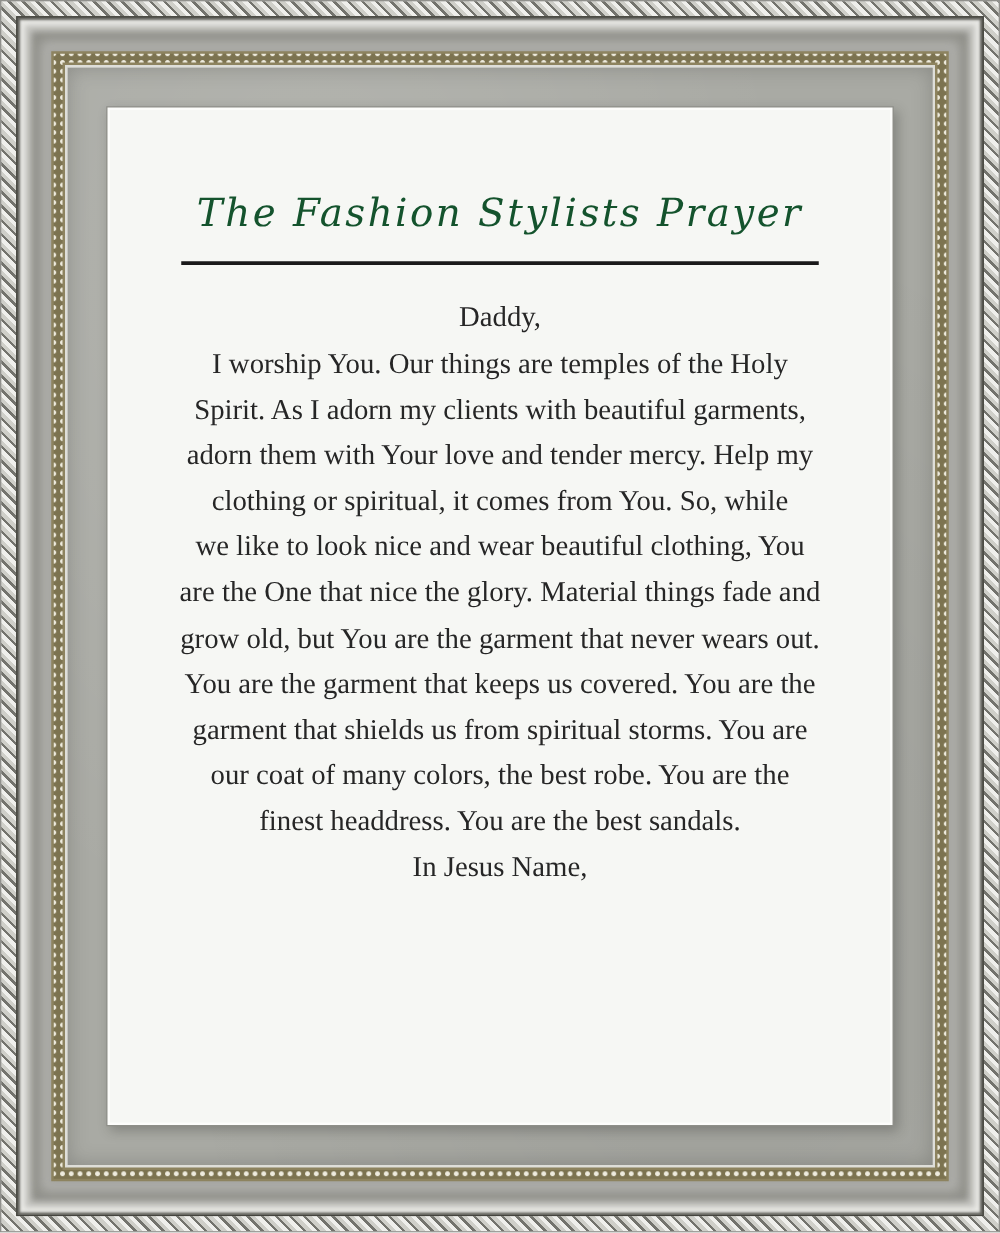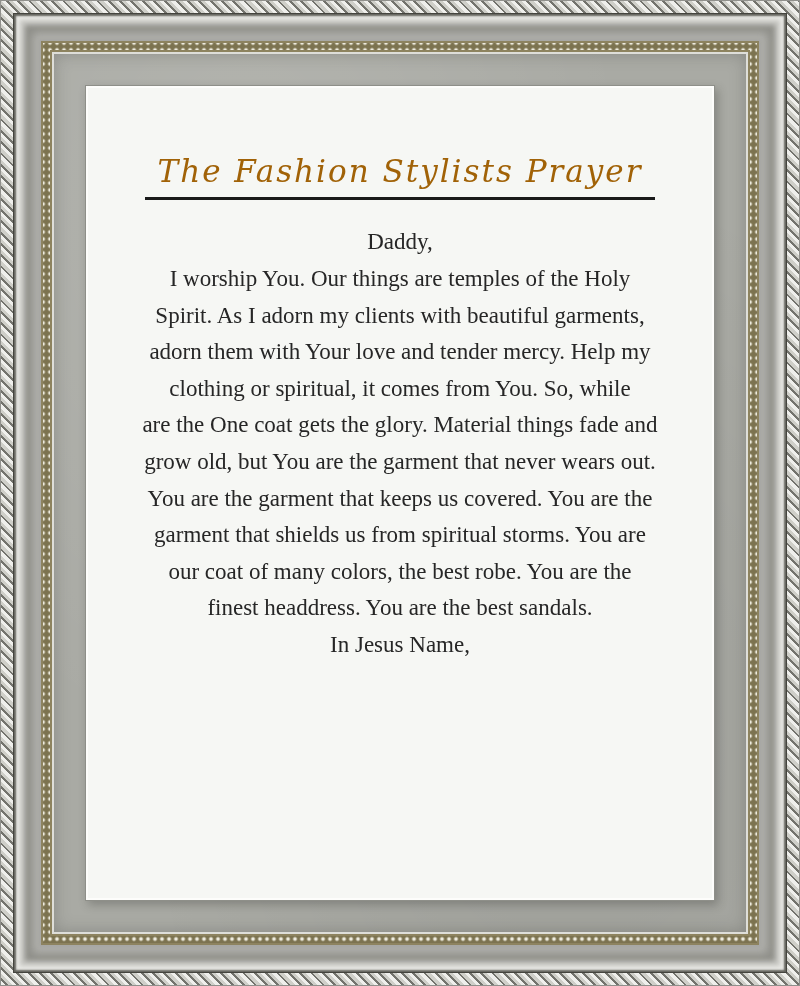--- a/index.html
+++ b/index.html
@@ -88,23 +88,23 @@
 
   .prayer-title {
     display: inline-block;
     margin: 0 0 24px 0;
     font-family: "DejaVu Serif", serif;
     font-style: italic;
     font-weight: normal;
     font-size: 31px;
     line-height: 1.4;
     letter-spacing: 2px;
-    color: #a16207;
+    color: #14532d;
     border-bottom: 3px solid #1a1a1a;
-    padding: 0 12px 4px 12px;
+    padding: 0 12px 16px 12px;
   }
 
   .prayer-body { margin: 0; }
 
   .prayer-line {
     font-family: "Liberation Serif", "DejaVu Serif", serif;
     font-size: 23px;
     line-height: 36.6px;
     color: var(--text, #262626);
     white-space: nowrap;
@@ -121,21 +121,22 @@
           <div class="silver-liner">
             <div class="mat-board">
               <div class="paper">
                 <h1 class="prayer-title">The Fashion Stylists Prayer</h1>
                 <div class="prayer-body">
                     <div class="prayer-line">Daddy,</div>
                     <div class="prayer-line">I worship You. Our things are temples of the Holy</div>
                     <div class="prayer-line">Spirit. As I adorn my clients with beautiful garments,</div>
                     <div class="prayer-line">adorn them with Your love and tender mercy. Help my</div>
                     <div class="prayer-line">clothing or spiritual, it comes from You. So, while</div>
-                    <div class="prayer-line">are the One coat gets the glory. Material things fade and</div>
+                    <div class="prayer-line">we like to look nice and wear beautiful clothing, You</div>
+                    <div class="prayer-line">are the One that nice the glory. Material things fade and</div>
                     <div class="prayer-line">grow old, but You are the garment that never wears out.</div>
                     <div class="prayer-line">You are the garment that keeps us covered. You are the</div>
                     <div class="prayer-line">garment that shields us from spiritual storms. You are</div>
                     <div class="prayer-line">our coat of many colors, the best robe. You are the</div>
                     <div class="prayer-line">finest headdress. You are the best sandals.</div>
                     <div class="prayer-line">In Jesus Name,</div>
                   </div>
               </div>
             </div>
           </div>

